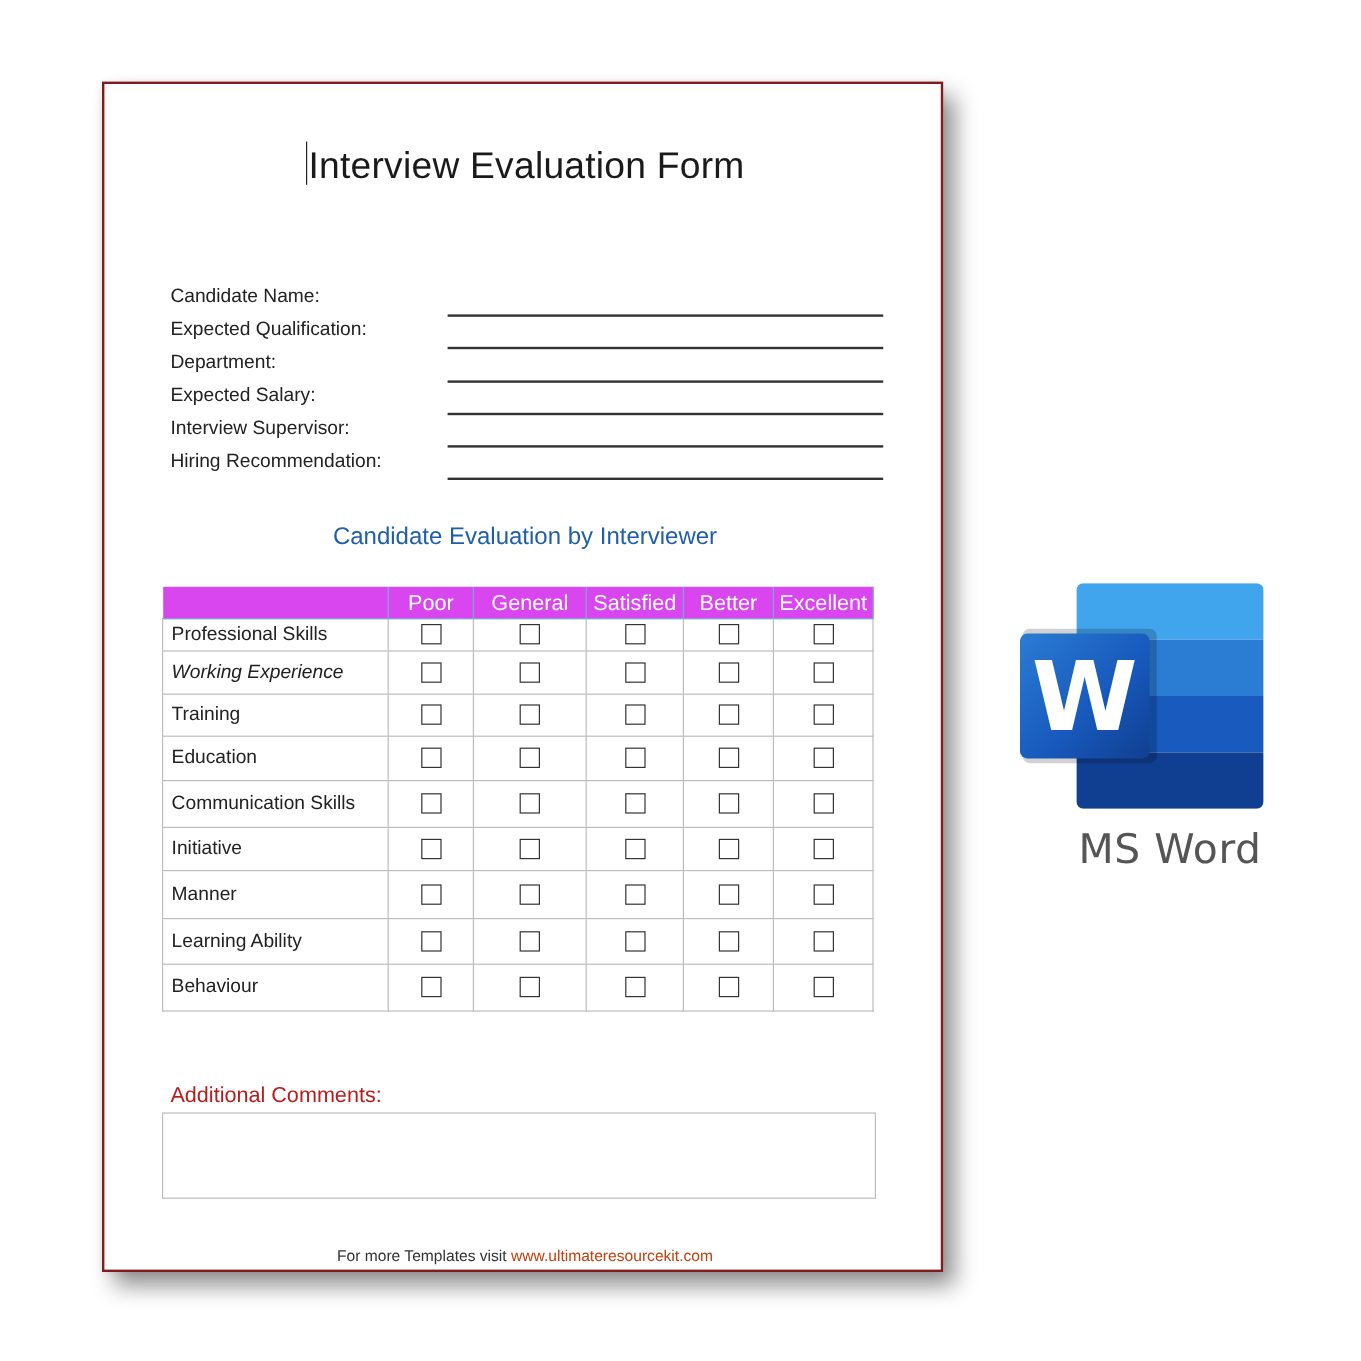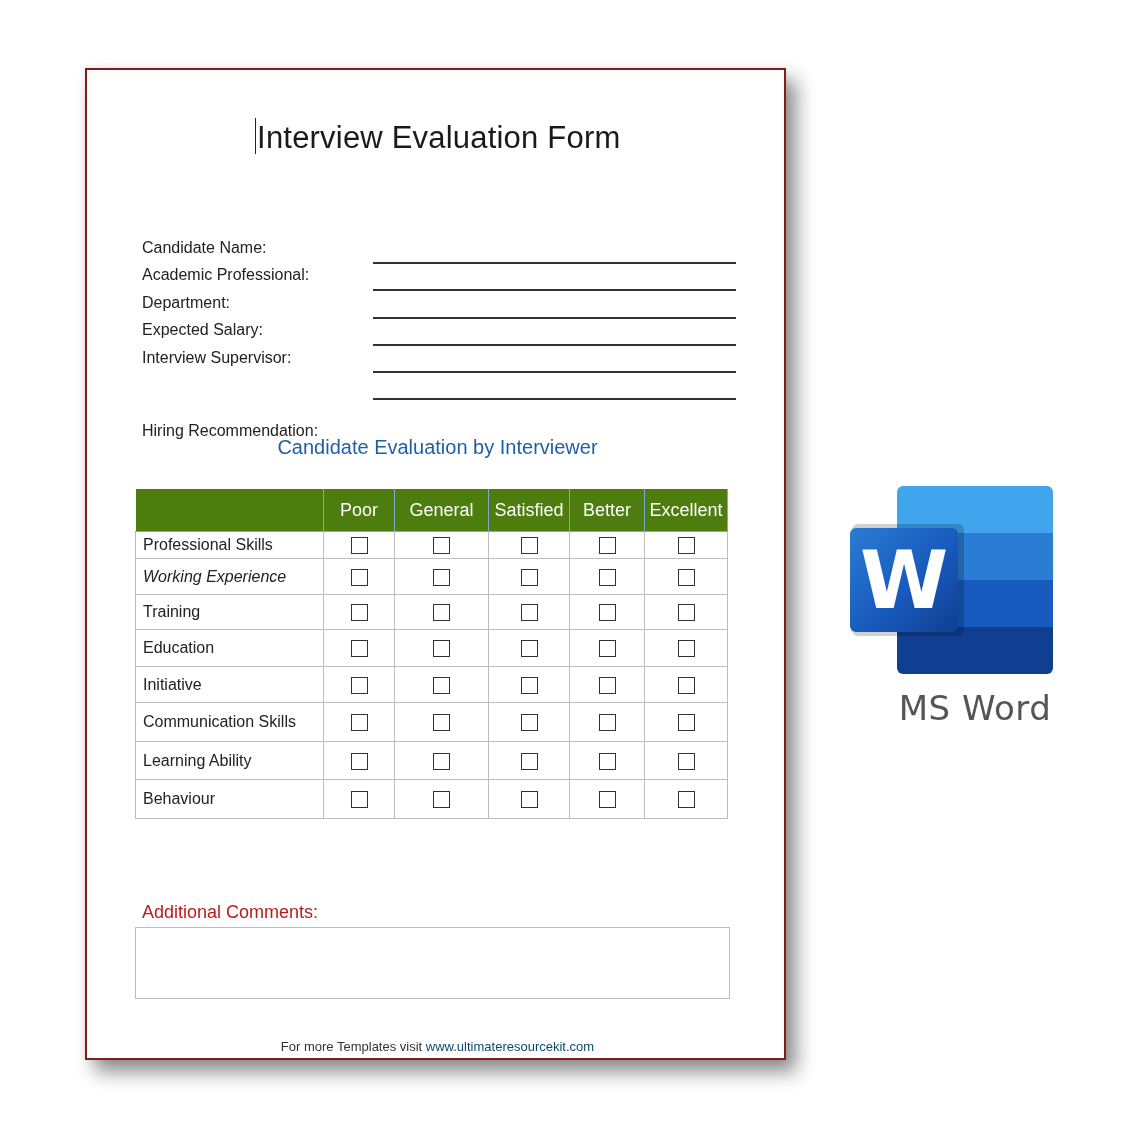--- a/index.html
+++ b/index.html
@@ -8,58 +8,58 @@
   .page { position:absolute; left:85px; top:68px; width:701px; height:992px; background:#fff;
           border:2px solid #7f1d1d; box-sizing:border-box;
           box-shadow: 10px 12px 18px rgba(0,0,0,0.45), 0 0 6px rgba(0,0,0,0.08); }
   .abs { position:absolute; }
   .title { left:0; width:701px; top:48px; text-align:center; font-size:31px; color:#1a1a1a; letter-spacing:0.2px; }
   .title .caret { display:inline-block; width:1.5px; height:36px; background:#222; vertical-align:-6px; margin-right:1px; }
   .sub { left:0; width:701px; text-align:center; font-size:21px; color:#1f5fa6; }
   .field-label { left:55px; font-size:16px; color:#222; }
   .field-line { left:286px; width:363px; height:0; border-top:2px solid #333; }
   table.eval { position:absolute; left:48px; top:419px; border-collapse:collapse; table-layout:fixed; }
-  table.eval th { background:#4d7c0f; color:#fff; font-weight:normal; font-size:18px; height:42px;
+  table.eval th { background:#d946ef; color:#fff; font-weight:normal; font-size:18px; height:26px;
                   border:1px solid #7aa7d6; border-top:none; padding:0; text-align:center; }
   table.eval th.blank { border-left:none; }
   table.eval td { border:1.5px solid #bdbdbd; font-size:16px; color:#222; padding:0; }
   table.eval td.lbl { padding-left:7px; }
   table.eval td.cb { text-align:center; }
   .box { display:inline-block; width:17px; height:17px; border:1.5px solid #333; box-sizing:border-box; vertical-align:middle; }
   .comments-label { left:55px; top:832px; font-size:18px; color:#b91c1c; }
   .comments-box { left:48px; top:857px; width:595px; height:72px; border:1.5px solid #bdbdbd; box-sizing:border-box; }
   .footer { left:0; width:701px; top:969px; text-align:center; font-size:13px; color:#333; }
-  .footer .url { color:#0c4a6e; }
+  .footer .url { color:#c2410c; }
   
   .w-back { position:absolute; left:897px; top:486px; width:156px; height:188px; border-radius:6px; overflow:hidden; }
   .band { height:47px; }
   .w-shadow { position:absolute; left:852px; top:524px; width:112px; height:112px; border-radius:6px; background:rgba(0,0,0,0.18); }
   .w-front { position:absolute; left:850px; top:528px; width:108px; height:104px; border-radius:6px;
              background:linear-gradient(135deg,#2b7cd3 0%,#185abd 55%,#103f91 100%); }
   .w-front span { position:absolute; left:0; top:6px; width:108px; text-align:center; font-size:80px; font-weight:bold; color:#fff; font-family:"DejaVu Sans", sans-serif; }
   .w-label { position:absolute; left:880px; top:688px; width:190px; text-align:center; font-size:34px; color:#555; font-family:"DejaVu Sans", sans-serif; letter-spacing:0.5px; }
 </style>
 </head>
 <body>
 
 <div class="page">
   <div class="abs title"><span class="caret"></span><span>Interview Evaluation Form</span></div>
 
   <div id="fields">
       <div class="abs field-label" style="top: 169px; text-align: right;">Candidate Name:</div>
       <div class="abs field-line" style="top: 192px;"></div>
-      <div class="abs field-label" style="top: 196px;">Academic Professional:</div>
+      <div class="abs field-label" style="top: 196px;">Expected Qualification:</div>
       <div class="abs field-line" style="top: 219px;"></div>
       <div class="abs field-label" style="top: 224px;">Department:</div>
       <div class="abs field-line" style="top: 247px;"></div>
       <div class="abs field-label" style="top: 251px;">Expected Salary:</div>
       <div class="abs field-line" style="top: 274px;"></div>
       <div class="abs field-label" style="top: 279px;">Interview Supervisor:</div>
       <div class="abs field-line" style="top: 301px;"></div>
-      <div class="abs field-label" style="top: 306px; margin-top: 46px;">Hiring Recommendation:</div>
+      <div class="abs field-label" style="top: 306px;">Hiring Recommendation:</div>
       <div class="abs field-line" style="top: 328px;"></div>
     </div>
 
   <div class="abs sub" style="top:366px;font-size:20px;">Candidate Evaluation by Interviewer</div>
 
   <table class="eval">
     <colgroup>
       <col style="width:188px">
         <col style="width:71px">
         <col style="width:94px">
@@ -103,30 +103,38 @@
           <td class="cb"><span class="box"></span></td>
         </tr>
         <tr style="height: 37px;">
           <td class="lbl">Education</td>
           <td class="cb"><span class="box"></span></td>
           <td class="cb"><span class="box"></span></td>
           <td class="cb"><span class="box"></span></td>
           <td class="cb"><span class="box"></span></td>
           <td class="cb"><span class="box"></span></td>
         </tr>
+        <tr style="height: 39px;">
+          <td class="lbl">Communication Skills</td>
+          <td class="cb"><span class="box"></span></td>
+          <td class="cb"><span class="box"></span></td>
+          <td class="cb"><span class="box"></span></td>
+          <td class="cb"><span class="box"></span></td>
+          <td class="cb"><span class="box"></span></td>
+        </tr>
         <tr style="height: 36px;">
           <td class="lbl">Initiative</td>
           <td class="cb"><span class="box"></span></td>
           <td class="cb"><span class="box"></span></td>
           <td class="cb"><span class="box"></span></td>
           <td class="cb"><span class="box"></span></td>
           <td class="cb"><span class="box"></span></td>
         </tr>
-        <tr style="height: 39px;">
-          <td class="lbl">Communication Skills</td>
+        <tr style="height: 40px;">
+          <td class="lbl">Manner</td>
           <td class="cb"><span class="box"></span></td>
           <td class="cb"><span class="box"></span></td>
           <td class="cb"><span class="box"></span></td>
           <td class="cb"><span class="box"></span></td>
           <td class="cb"><span class="box"></span></td>
         </tr>
         <tr style="height: 38px;">
           <td class="lbl">Learning Ability</td>
           <td class="cb"><span class="box"></span></td>
           <td class="cb"><span class="box"></span></td>

